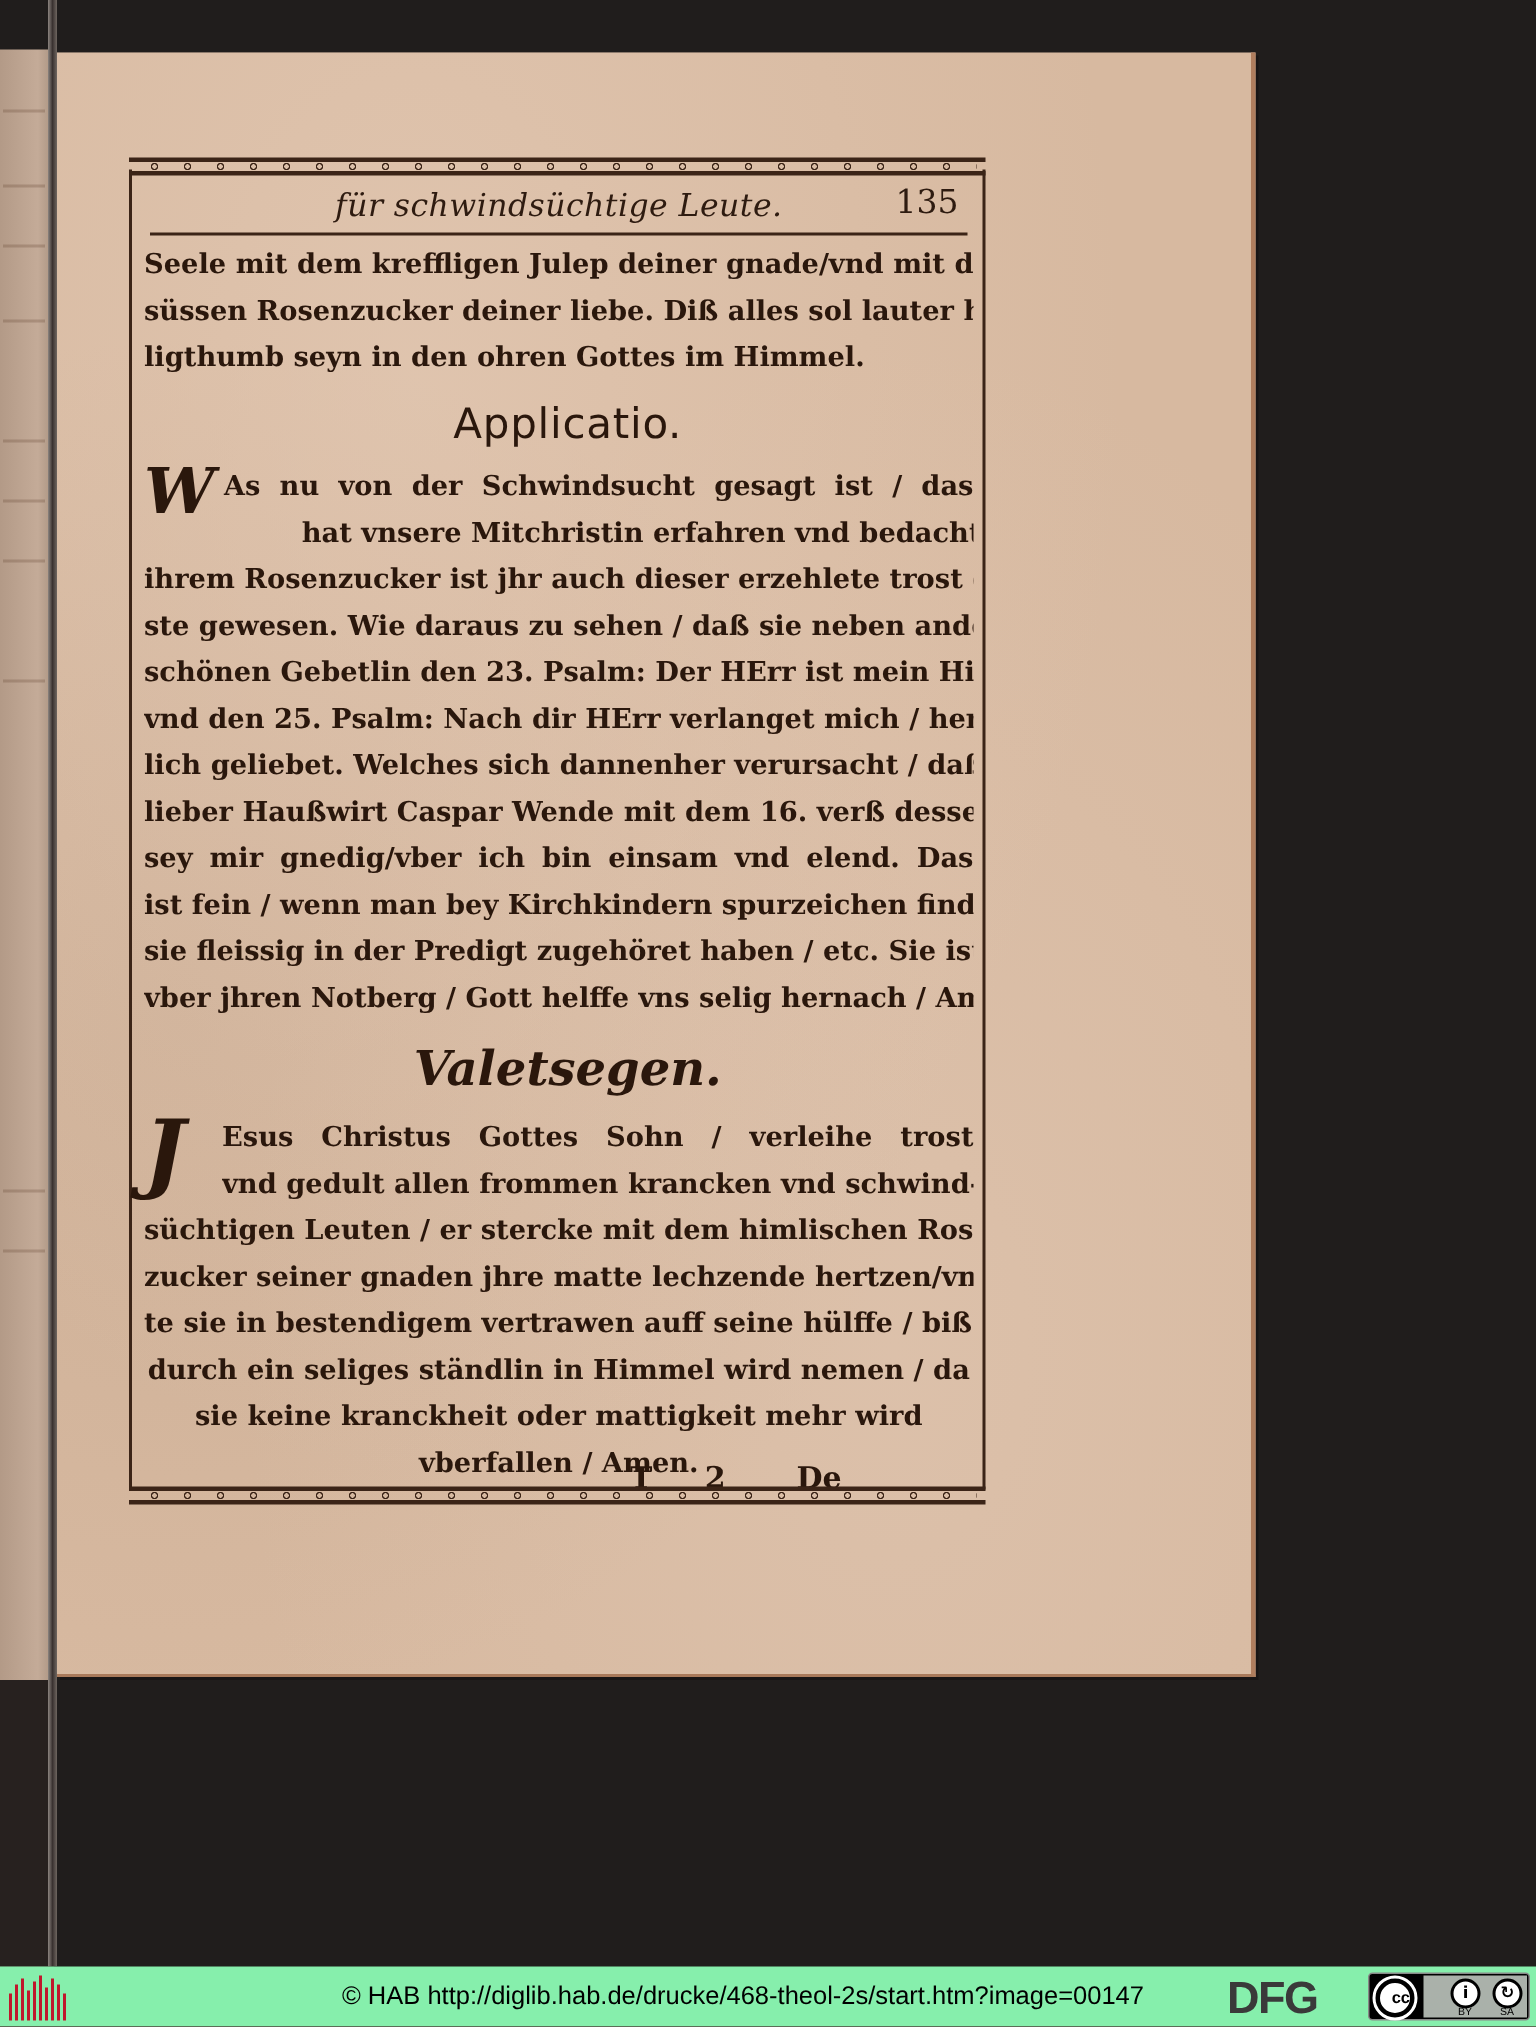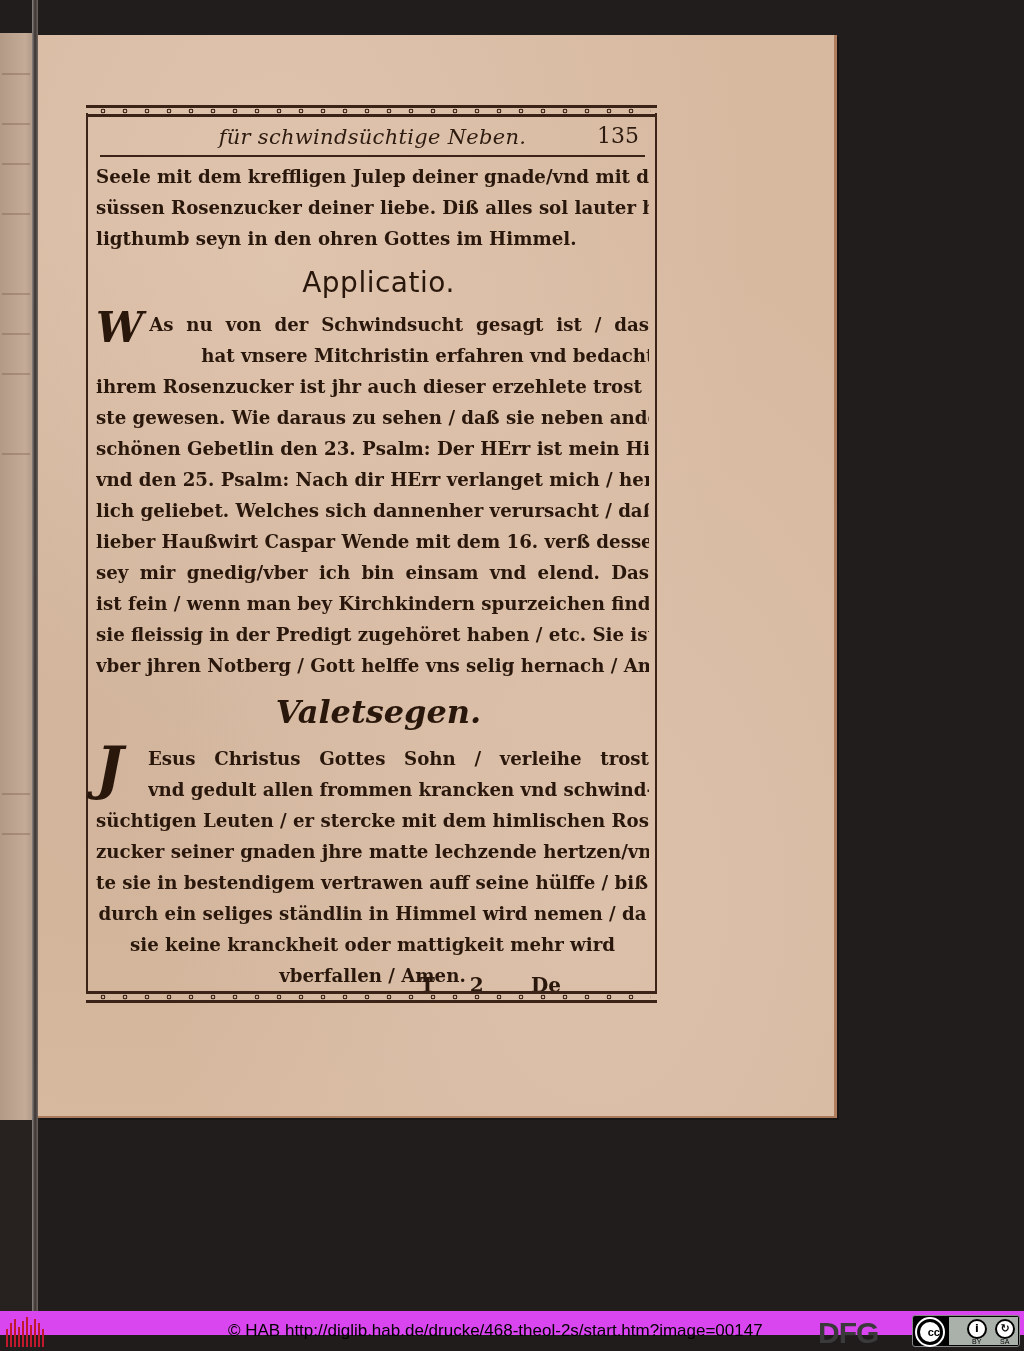--- a/index.html
+++ b/index.html
@@ -62,21 +62,21 @@
     color: #2a170c; margin-right: 6px; line-height: 1; }
   .initial.w { font-size: 42px; margin-top: -2px; }
   .initial.j { font-size: 58px; margin-top: -4px; width: 46px; }
 
   .signature { position: absolute; top: 890px; left: 0; width: 481px; height: 26px; color: #2a170c;
     font-family: "DejaVu Serif", serif; font-weight: bold; }
   .signature .sig { position: absolute; left: 334px; font-size: 20px; letter-spacing: 14px; }
   .signature .catch { position: absolute; right: 6px; font-size: 20px; }
 
   
-  .footer { position: absolute; left: 0; top: 1311px; width: 1024px; height: 24px; background: #d946ef; }
+  .footer { position: absolute; left: 0; top: 1311px; width: 1024px; height: 40px; background: #86efac; }
   .hab-logo { position: absolute; left: 4px; top: 6px; width: 44px; height: 30px; }
   .hab-logo span { position: absolute; bottom: 0; width: 2px; background: #c0182c; }
   .copyright { position: absolute; left: 228px; top: 10px; font-family: "Liberation Sans", sans-serif;
     font-size: 17px; color: #000; }
   .dfg-logo { position: absolute; left: 818px; top: 7px; font-family: "Liberation Sans", sans-serif;
     font-weight: bold; font-size: 30px; color: #3a3a3a; letter-spacing: -1px; line-height: 30px; }
   .cc-badge { position: absolute; left: 912px; top: 4px; width: 108px; height: 32px; background: #000;
     border: 1px solid #888; border-radius: 3px; }
   .cc-badge .cc-circle { position: absolute; left: 4px; top: 3px; width: 26px; height: 26px; border-radius: 50%;
     background: #fff; border: 3px solid #000; outline: 2px solid #fff;
@@ -113,21 +113,21 @@
     <div class="frame">
       <div class="ornament top">
         <div class="bar1"></div>
           <div class="dots"></div>
           <div class="bar2"></div>
       </div>
       <div class="border-left"></div>
       <div class="border-right"></div>
 
       <div class="running-head">
-        <span class="title">für schwindsüchtige Neben.</span>
+        <span class="title">für schwindsüchtige Leute.</span>
         <span class="page-num">135</span>
       </div>
       <div class="head-rule"></div>
 
       <div class="body-text" style="top:78px;">
         <span class="line">Seele mit dem kreffligen Julep deiner gnade/vnd mit dem</span>
         <span class="line">süssen Rosenzucker deiner liebe. Diß alles sol lauter hei-</span>
         <span class="line last">ligthumb seyn in den ohren Gottes im Himmel.</span>
       </div>
 

